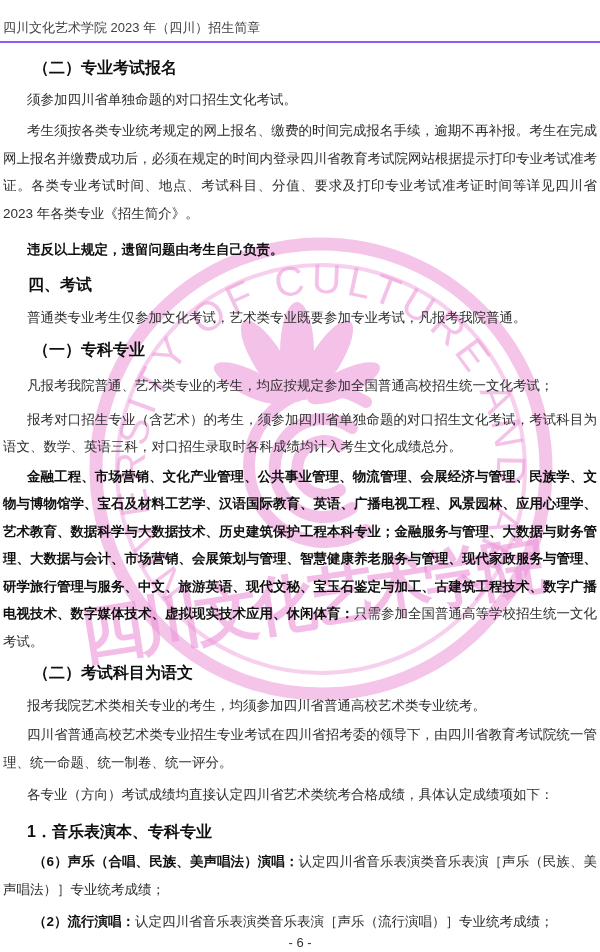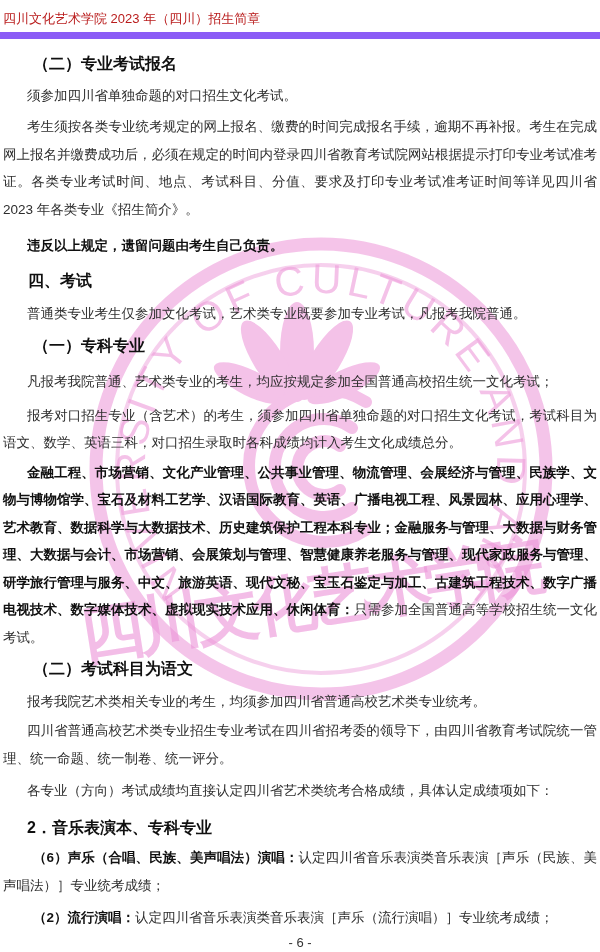--- a/index.html
+++ b/index.html
@@ -16,23 +16,23 @@
   .watermark svg{display:block;width:478px;height:478px;margin:5px 0 0 12px;}
   .seal-calligraphy{
     position:absolute;left:18px;top:368px;
     font-size:64px;font-weight:bold;letter-spacing:-6px;white-space:nowrap;
     color:rgba(236,148,217,0.62);
     transform:rotate(-9deg);transform-origin:left bottom;
   }
   
   .header{
     position:relative;z-index:1;
-    padding:10px 3px 4px 3px;
-    border-bottom:7px solid #8b5cf6;
-    font-size:13px;line-height:18px;color:#b91c1c;
+    padding:19px 3px 4px 3px;
+    border-bottom:2px solid #8b5cf6;
+    font-size:13px;line-height:18px;color:#404040;
   }
   
   .content{
     position:relative;z-index:1;
     padding:11px 3px 0 3px;
     font-size:13.5px;line-height:27.5px;color:#2d2d2d;
     text-align:justify;
   }
   .content p{margin:0;}
   .para{text-indent:24px;}
@@ -101,20 +101,20 @@
     <p class="h-section mt7">四、考试</p>
     <p class="para mt6">普通类专业考生仅参加文化考试，艺术类专业既要参加专业考试，凡报考我院普通。</p>
     <p class="h-sub ind-sub mt4">（一）专科专业</p>
     <p class="para mt9">凡报考我院普通、艺术类专业的考生，均应按规定参加全国普通高校招生统一文化考试；</p>
     <p class="para mt6">报考对口招生专业（含艺术）的考生，须参加四川省单独命题的对口招生文化考试，考试科目为语文、数学、英语三科，对口招生录取时各科成绩均计入考生文化成绩总分。</p>
     <p class="para mt2"><span class="bseg">金融工程、市场营销、文化产业管理、公共事业管理、物流管理、会展经济与管理、民族学、文物与博物馆学、宝石及材料工艺学、汉语国际教育、英语、广播电视工程、风景园林、应用心理学、艺术教育、数据科学与大数据技术、历史建筑保护工程本科专业；金融服务与管理、大数据与财务管理、大数据与会计、市场营销、会展策划与管理、智慧健康养老服务与管理、现代家政服务与管理、研学旅行管理与服务、中文、旅游英语、现代文秘、宝玉石鉴定与加工、古建筑工程技术、数字广播电视技术、数字媒体技术、虚拟现实技术应用、休闲体育：</span><span>只需参加全国普通高等学校招生统一文化考试。</span></p>
     <p class="h-sub ind-sub mt4">（二）考试科目为语文</p>
     <p class="para mt5">报考我院艺术类相关专业的考生，均须参加四川省普通高校艺术类专业统考。</p>
     <p class="para mt2">四川省普通高校艺术类专业招生专业考试在四川省招考委的领导下，由四川省教育考试院统一管理、统一命题、统一制卷、统一评分。</p>
     <p class="para mt5">各专业（方向）考试成绩均直接认定四川省艺术类统考合格成绩，具体认定成绩项如下：</p>
-    <p class="h-num mt9">2．音乐表演本、专科专业</p>
+    <p class="h-num mt9">1．音乐表演本、专科专业</p>
     <p class="para ind-sub mt3"><span class="bseg">（6）声乐（合唱、民族、美声唱法）演唱：</span><span>认定四川省音乐表演类音乐表演［声乐（民族、美声唱法）］专业统考成绩；</span></p>
     <p class="para ind-sub mt5"><span class="bseg">（2）流行演唱：</span><span>认定四川省音乐表演类音乐表演［声乐（流行演唱）］专业统考成绩；</span></p>
   </div>
 
   <div class="footer">- 6 -</div>
 
 </div>
 
 </body></html>

